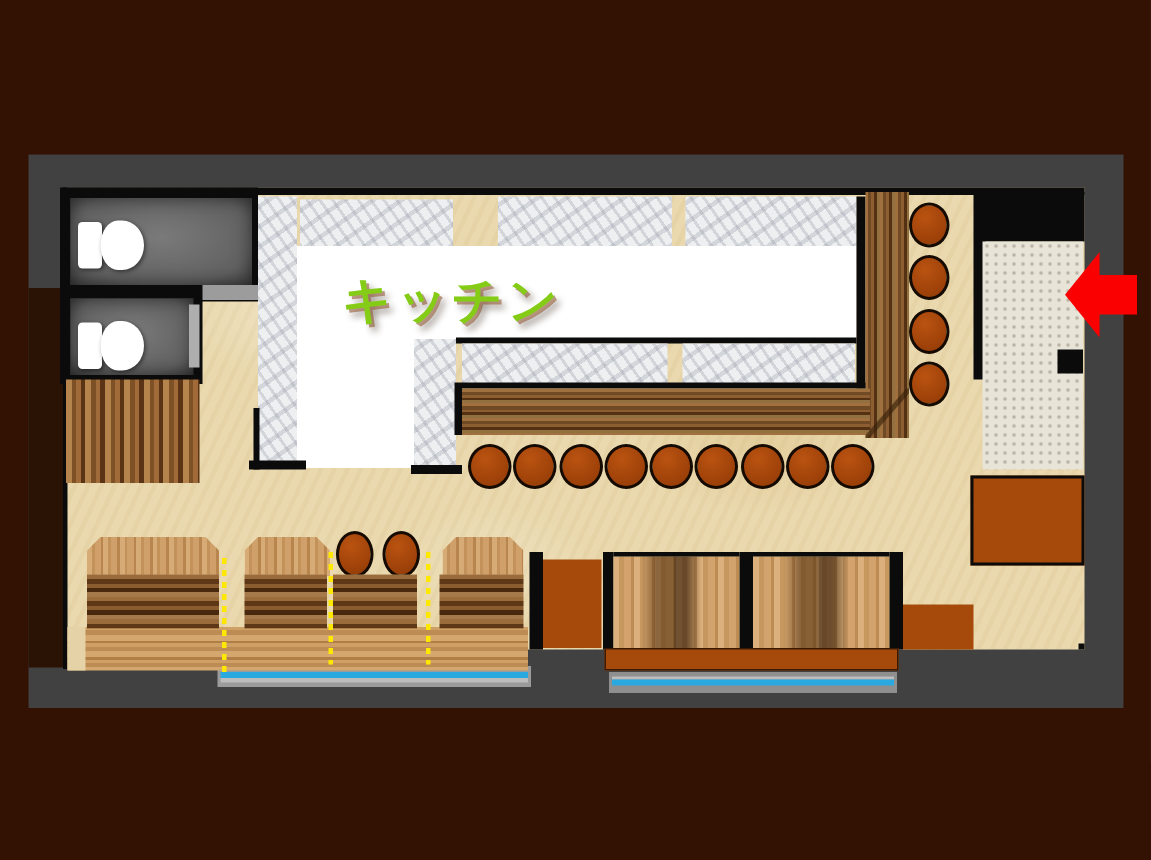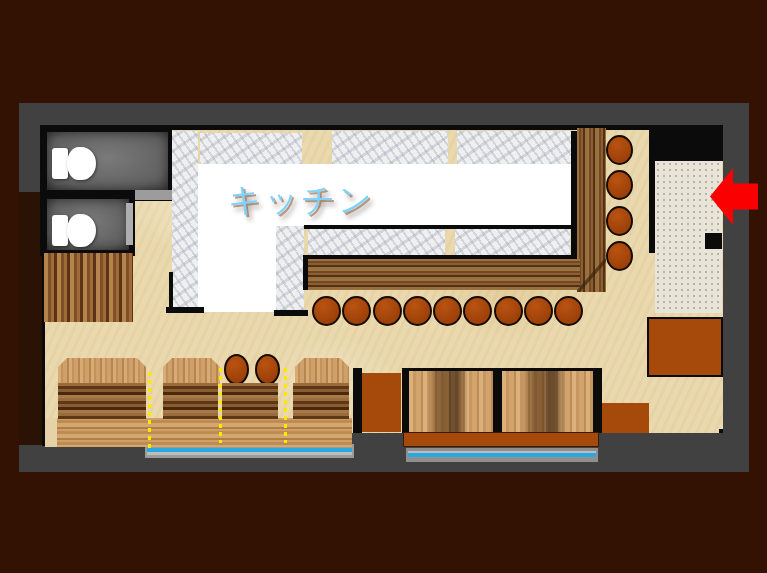--- a/index.html
+++ b/index.html
@@ -52,21 +52,21 @@
     box-sizing:border-box;
   }
   .bevel{clip-path:polygon(9px 0, calc(100% - 9px) 0, 100% 9px, 100% 100%, 0 100%, 0 9px);}
   .dotted-y{width:3px;background:repeating-linear-gradient(180deg, var(--divider-yellow,#ffe800) 0 4px, transparent 4px 8px);}
   .blue-line{background:var(--door-blue,#2aa9e0);}
   .toilet-tank{position:absolute;left:0;top:1px;width:16px;height:31px;background:#fff;border-radius:3px;box-shadow:1px 1px 3px rgba(0,0,0,.5);}
   .toilet-bowl{position:absolute;left:15px;top:0;width:29px;height:33px;background:#fff;border-radius:40% 50% 50% 40% / 50%;box-shadow:1px 1px 3px rgba(0,0,0,.5);}
   .row-flex{display:flex;justify-content:space-between;}
   .col-flex{display:flex;flex-direction:column;justify-content:space-between;}
   .kitchen-text{
-    font-size:33px;font-weight:normal;letter-spacing:3px;color:#7dd3fc;
+    font-size:33px;font-weight:bold;letter-spacing:3px;color:#84cc16;
     text-shadow:2px 2px 0 rgba(139,79,40,.55), 4px 5px 5px rgba(40,25,10,.45);
     white-space:nowrap;
   }
   .arrow-left{
     background:var(--arrow-red,#ff0000);
     clip-path:polygon(0 50%, 48% 0, 48% 27%, 100% 27%, 100% 73%, 48% 73%, 48% 100%);
   }
   .miter{background:linear-gradient(to bottom right, transparent 46%, rgba(56,33,10,.65) 48% 54%, transparent 56%);}
 </style>
 </head>

